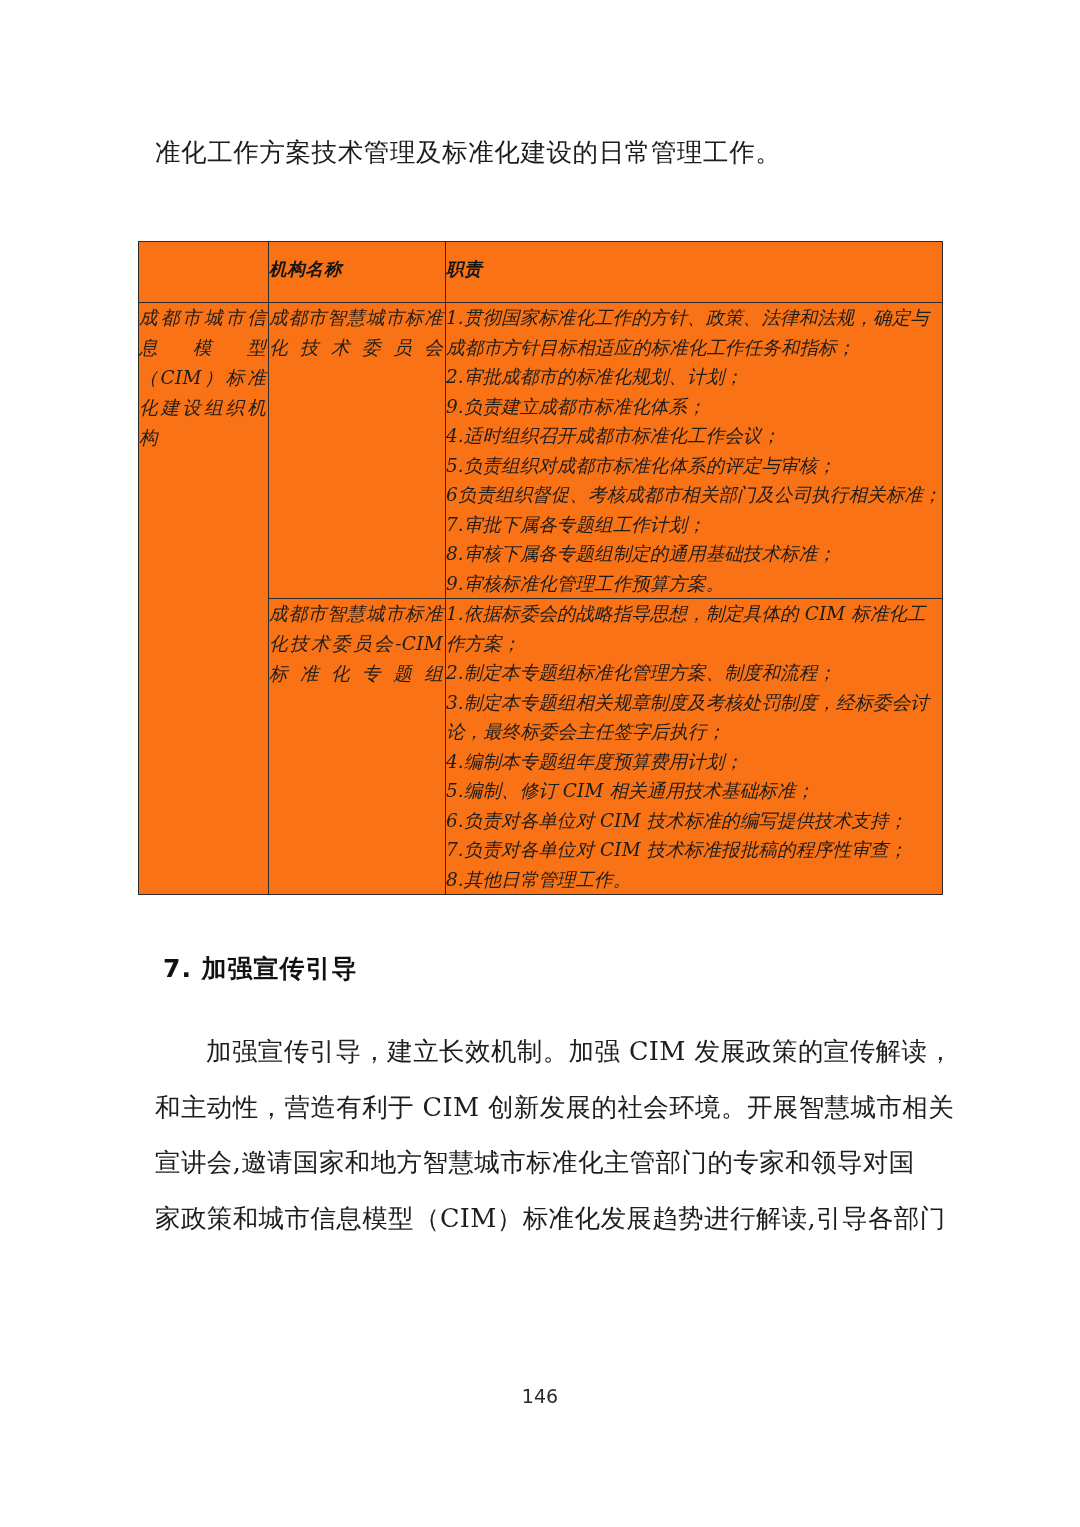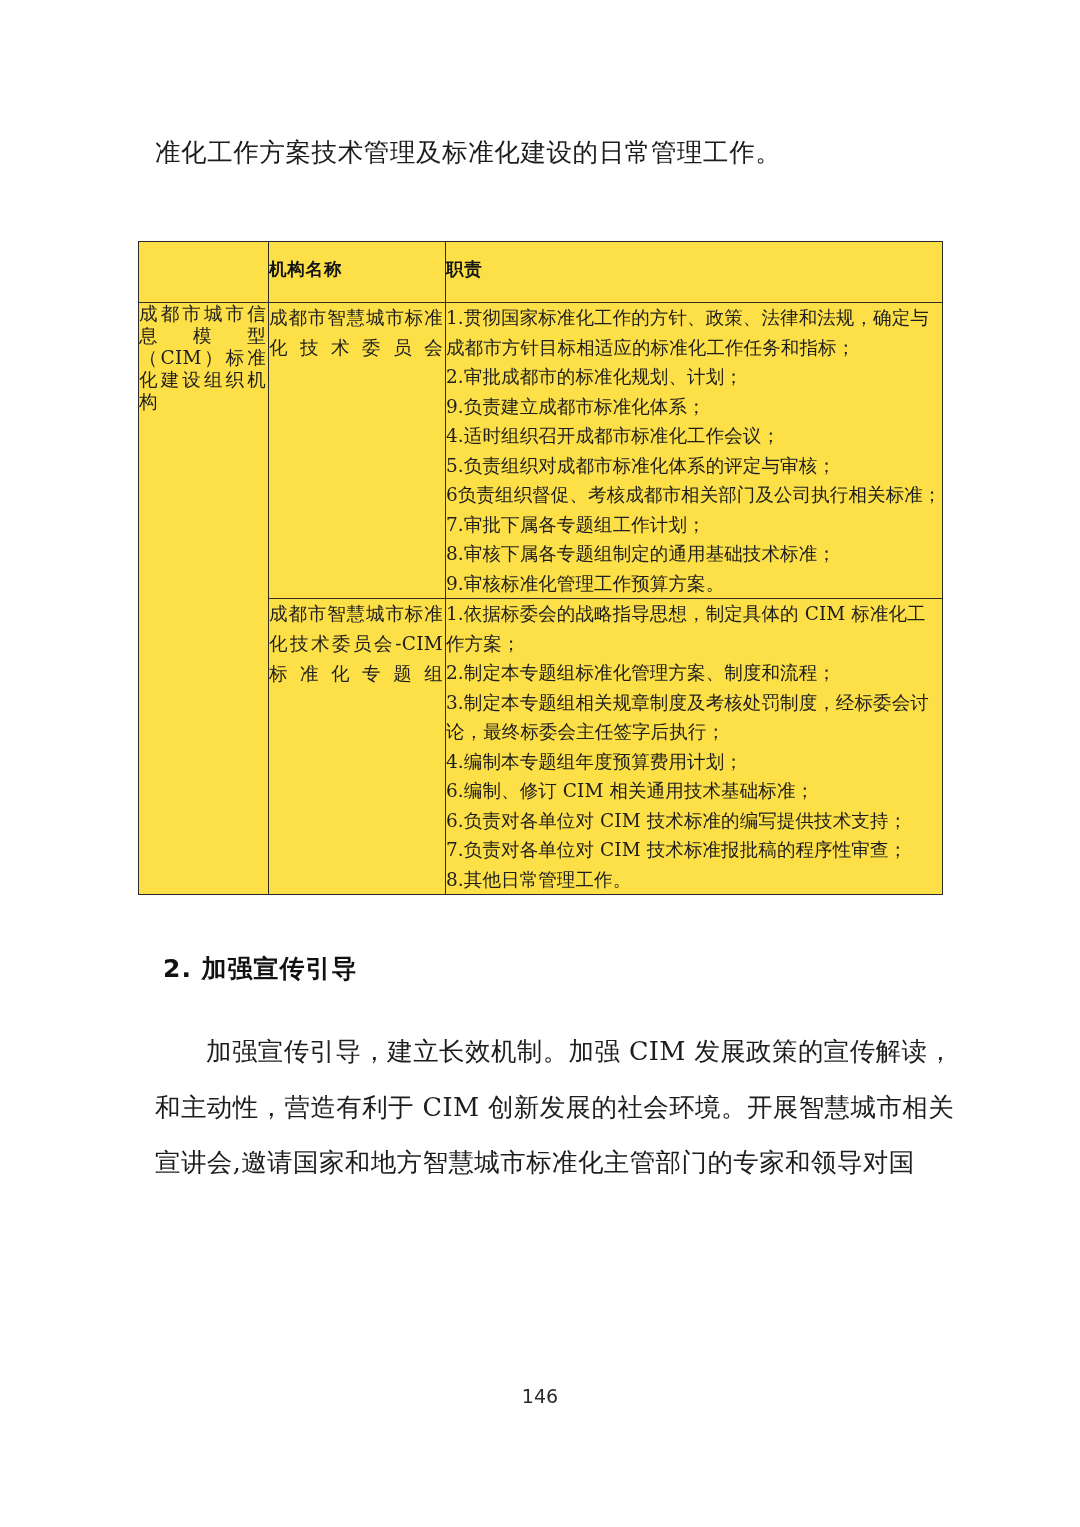--- a/index.html
+++ b/index.html
@@ -55,21 +55,22 @@
     left: 138px;
     top: 241px;
     width: 804px;
     border-collapse: collapse;
     table-layout: fixed;
   }
   .doc-table td, .doc-table th {
     border: 1.4px solid #2b2b2b;
     vertical-align: top;
     padding: 0;
-    background: #fde047;
+    background: #f97316;
+    font-style: italic;
   }
   .col-org-group { width: 130px; }
   .col-org-name  { width: 177px; }
   .col-duty      { width: 497px; }
 
   .cell-pad {
     padding: 9px 9px 9px 11px;
   }
 
   .hdr-text {
@@ -78,21 +79,21 @@
     line-height: 26px;
     letter-spacing: 0.8px;
     color: #141414;
     font-family: "DejaVu Sans", "Liberation Sans", sans-serif;
   }
   .hdr-row td { height: 46px; }
   .hdr-row td.cell-pad { padding-top: 14px; }
 
   .grouplabel {
     font-size: 18.5px;
-    line-height: 22px;
+    line-height: 30px;
     letter-spacing: 0.3px;
     color: #1d1d1d;
     text-align: justify;
     text-align-last: justify;
     padding-right: 2px;
   }
   .group-cell {
     vertical-align: middle;
   }
 
@@ -205,33 +206,34 @@
       <tr>
         <td class="cell-pad org-cell">
           <div class="orgname">成都市智慧城市标准化技术委员会-CIM 标准化专题组</div>
         </td>
         <td class="cell-pad">
           <div class="duty-list">
             <div>1.依据标委会的战略指导思想，制定具体的 CIM 标准化工作方案；</div>
             <div>2.制定本专题组标准化管理方案、制度和流程；</div>
             <div>3.制定本专题组相关规章制度及考核处罚制度，经标委会讨论，最终标委会主任签字后执行；</div>
             <div>4.编制本专题组年度预算费用计划；</div>
-            <div>6.编制、修订 CIM 相关通用技术基础标准；</div>
+            <div>5.编制、修订 CIM 相关通用技术基础标准；</div>
             <div>6.负责对各单位对 CIM 技术标准的编写提供技术支持；</div>
             <div>7.负责对各单位对 CIM 技术标准报批稿的程序性审查；</div>
             <div>8.其他日常管理工作。</div>
           </div>
         </td>
       </tr>
     </tbody>
   </table>
 
-  <div class="section-heading">2. 加强宣传引导</div>
+  <div class="section-heading">7. 加强宣传引导</div>
 
   <div class="body-para">
     <div class="pline indent">加强宣传引导，建立长效机制。加强 CIM 发展政策的宣传解读，</div>
     <div class="pline">和主动性，营造有利于 CIM 创新发展的社会环境。开展智慧城市相关</div>
     <div class="pline">宣讲会,邀请国家和地方智慧城市标准化主管部门的专家和领导对国</div>
+    <div class="pline">家政策和城市信息模型（CIM）标准化发展趋势进行解读,引导各部门</div>
   </div>
 
   <div class="page-number">146</div>
 
 </div>
 
 </body></html>

